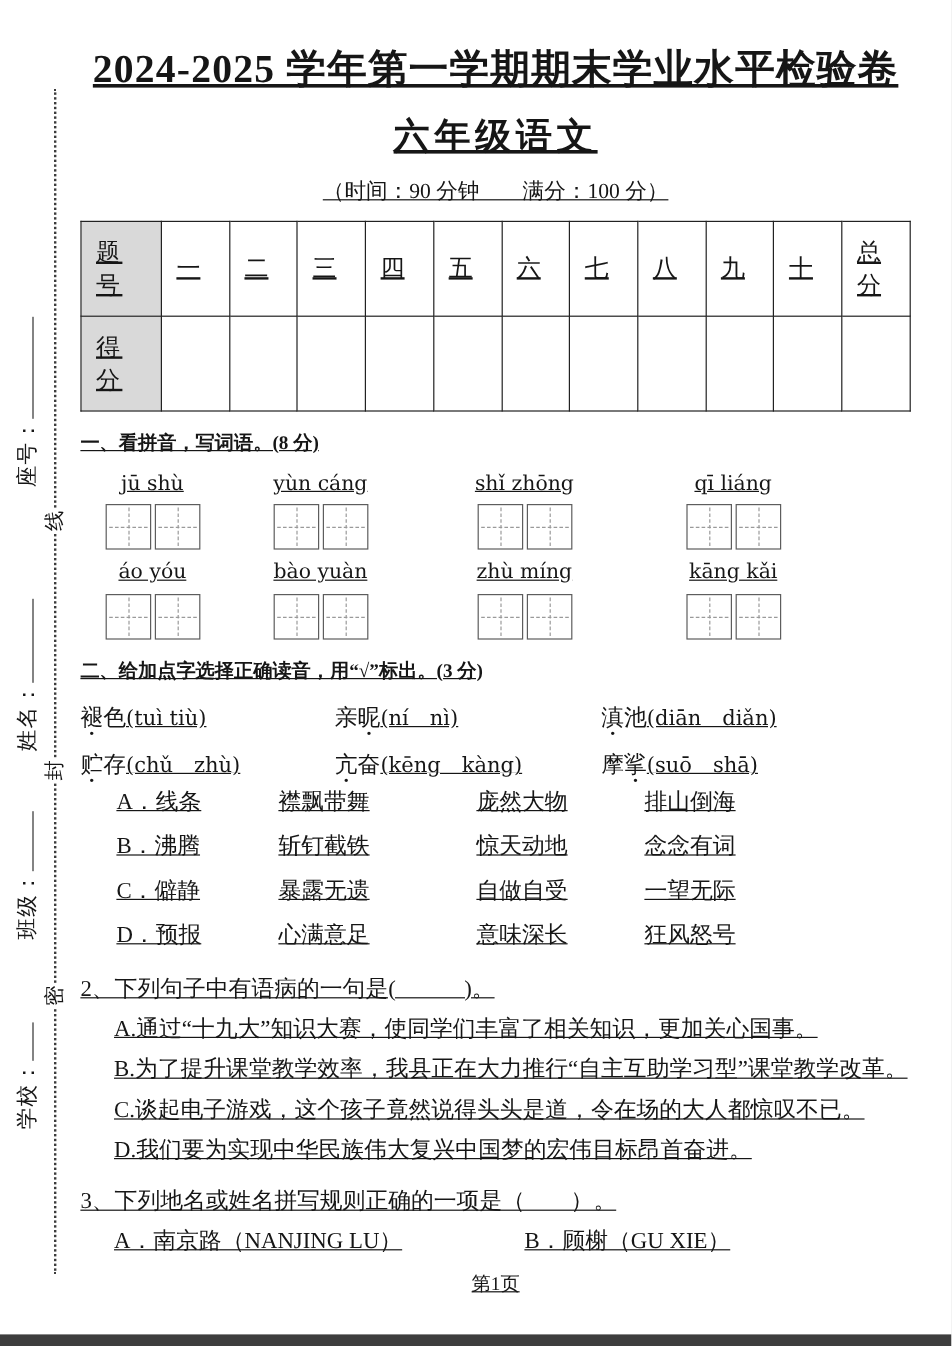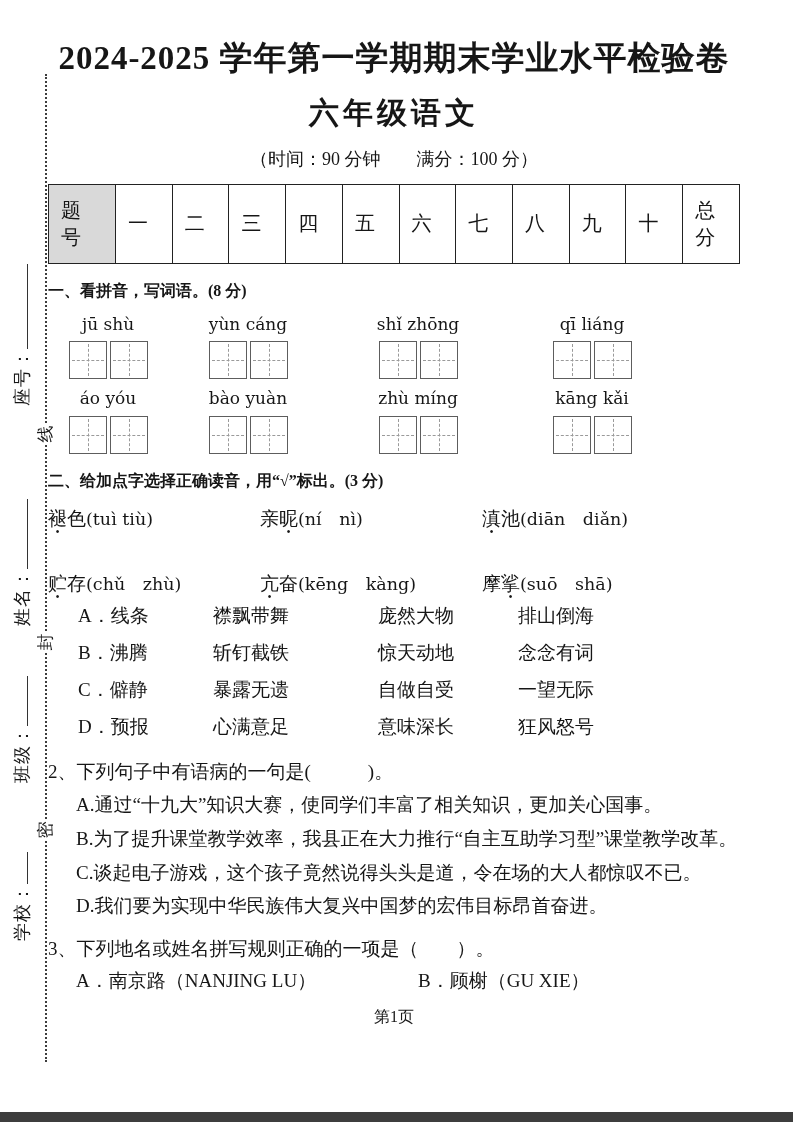--- a/index.html
+++ b/index.html
@@ -6,21 +6,21 @@
   .page{width:793px;height:1122px;background:#ffffff;position:relative;overflow:hidden;
         font-family:"Liberation Serif",serif;color:#161616;margin:0 auto;}
   
   .seal-line{position:absolute;left:45px;top:74px;height:988px;width:0;border-left:2px dotted #3c3c3c;}
   .seal-char{position:absolute;left:36px;width:20px;background:#fff;text-align:center;
              font-size:17px;line-height:1.05;padding:5px 0;transform:rotate(-90deg);}
   .side-field{position:absolute;transform-origin:0 0;transform:rotate(-90deg);
               font-size:18px;white-space:nowrap;letter-spacing:1px;}
   .blank{display:inline-block;border-bottom:1.5px solid #333;height:14px;vertical-align:baseline;}
   
-  .main{position:absolute;left:48px;top:40px;width:692px;}
+  .main{position:absolute;left:67px;top:40px;width:692px;text-decoration:underline;}
   .title{font-size:33px;font-weight:bold;text-align:center;margin:0;line-height:1.15;letter-spacing:1px;}
   .subtitle{font-size:30px;font-weight:bold;text-align:center;margin:15px 0 0;letter-spacing:4px;}
   .info{font-size:18px;text-align:center;margin-top:13px;}
   
   table.score{width:100%;border-collapse:collapse;table-layout:fixed;margin-top:13px;}
   table.score td{border:1.6px solid #222;height:23px;text-align:left;font-size:20px;padding:12px;}
   td.shade{background:#d9d9d9;letter-spacing:2px;}
   
   .shead{font-size:16px;font-weight:bold;margin:17px 0 0;line-height:1.3;}
   
@@ -28,21 +28,21 @@
   .pinrow{margin-top:12px;}
   .boxrow{margin-top:3px;}
   .pgroup{width:120px;text-align:center;}
   .g2{margin-left:20px;} .g3{margin-left:50px;} .g4{margin-left:54px;}
   .pinyin{font-family:"DejaVu Serif",serif;font-size:17px;line-height:1.2;white-space:nowrap;}
   .boxes{display:flex;justify-content:center;gap:3px;margin-top:4px;}
   .wbox{width:38px;height:38px;border:1.6px solid #5d5d5d;position:relative;background:#fff;box-sizing:border-box;}
   .wbox::before{content:"";position:absolute;left:50%;top:2px;bottom:2px;border-left:1.4px dashed #9a9a9a;}
   .wbox::after{content:"";position:absolute;top:50%;left:2px;right:2px;border-top:1.4px dashed #9a9a9a;}
   
-  .s2grid{display:grid;grid-template-columns:212px 222px 1fr;row-gap:39px;margin-top:15px;
+  .s2grid{display:grid;grid-template-columns:212px 222px 1fr;row-gap:13px;margin-top:15px;
           font-size:19px;}
   .zi{position:relative;display:inline-block;}
   .zi.dotted::after{content:"•";position:absolute;left:50%;bottom:-0.62em;transform:translateX(-50%);
                     font-size:0.62em;color:#161616;}
   .py{font-family:"DejaVu Serif",serif;font-size:17.5px;}
   
   .stem{font-size:19px;margin-top:11px;line-height:1.55;}
   .q1grid{display:grid;grid-template-columns:135px 165px 140px auto;margin-left:30px;
           font-size:19px;line-height:1.95;margin-top:0;}
   .q2opts p{margin:0;font-size:19px;line-height:1.78;}
@@ -102,20 +102,34 @@
         <td>二</td>
         <td>三</td>
         <td>四</td>
         <td>五</td>
         <td>六</td>
         <td>七</td>
         <td>八</td>
         <td>九</td>
         <td>十</td>
         <td>总分</td>
+      </tr>
+      <tr>
+        <td class="shade">得分</td>
+        <td></td>
+            <td></td>
+        <td></td>
+            <td></td>
+        <td></td>
+            <td></td>
+        <td></td>
+            <td></td>
+        <td></td>
+            <td></td>
+        <td></td>
       </tr>
     </tbody>
       </table>
 
     <div class="shead">一、看拼音，写词语。(8 分)</div>
 
     <div class="pinrow">
       <div class="pgroup">
           <div class="pinyin">jū shù</div>
         </div>

